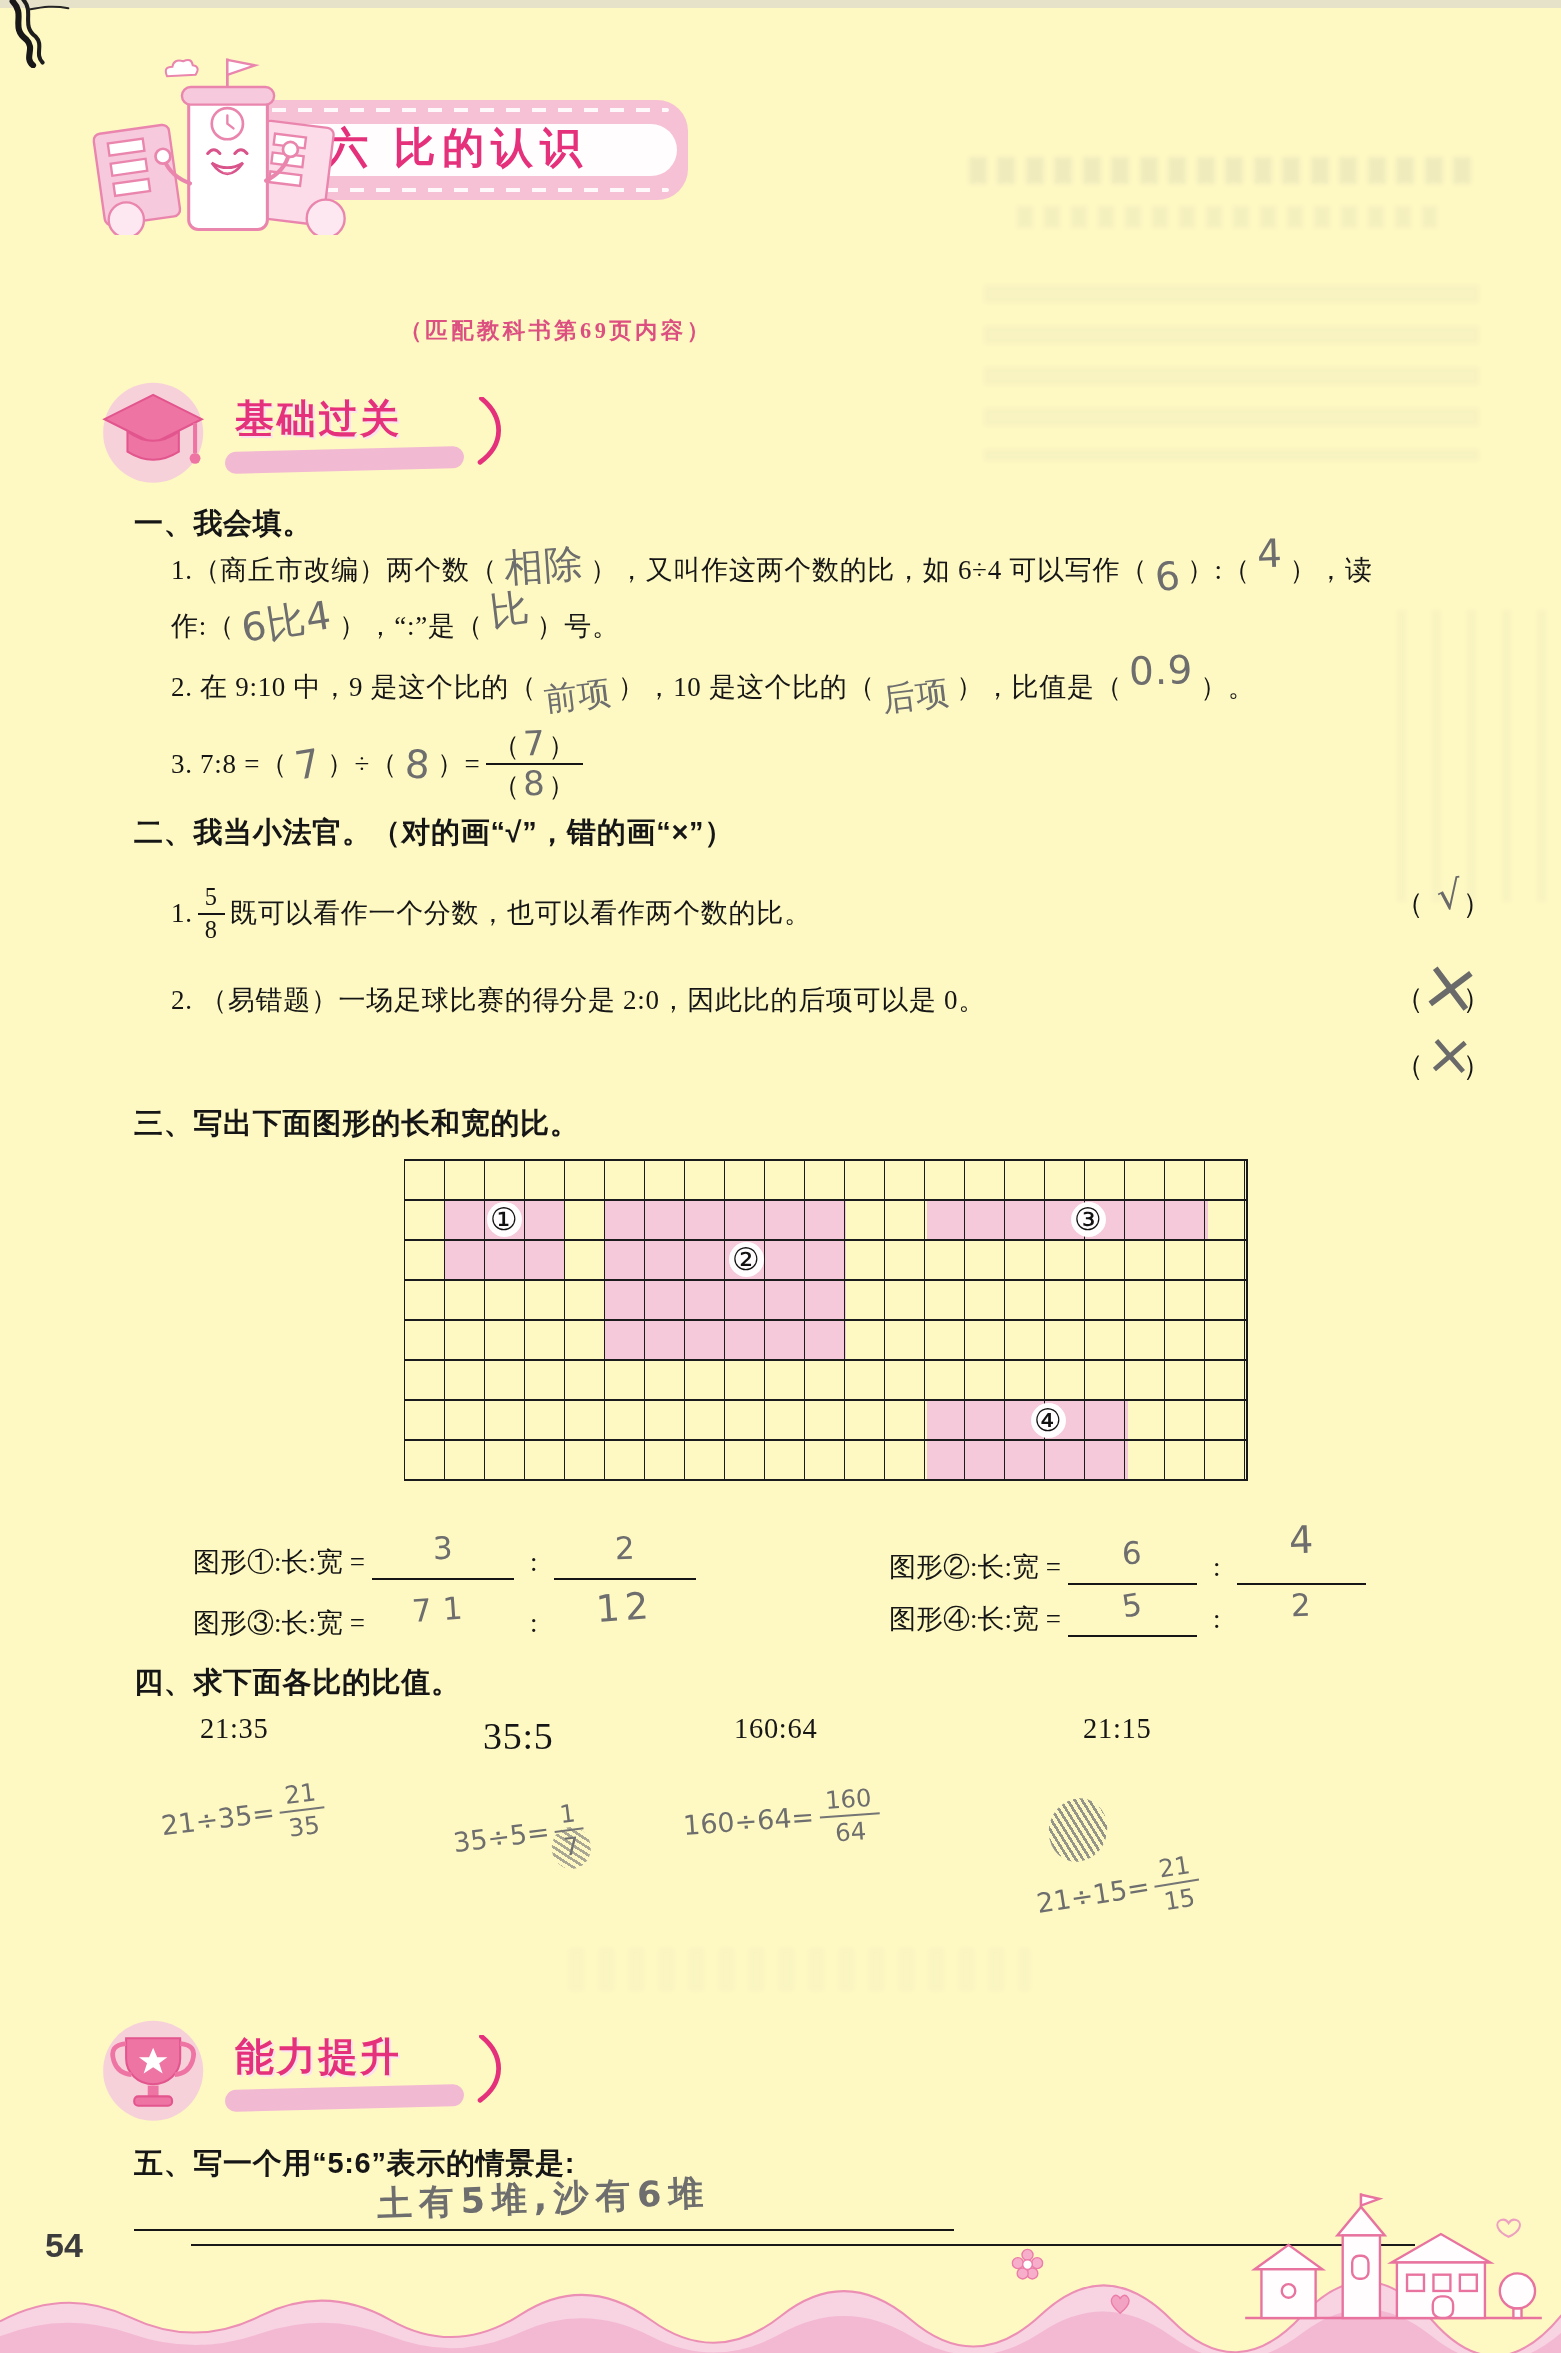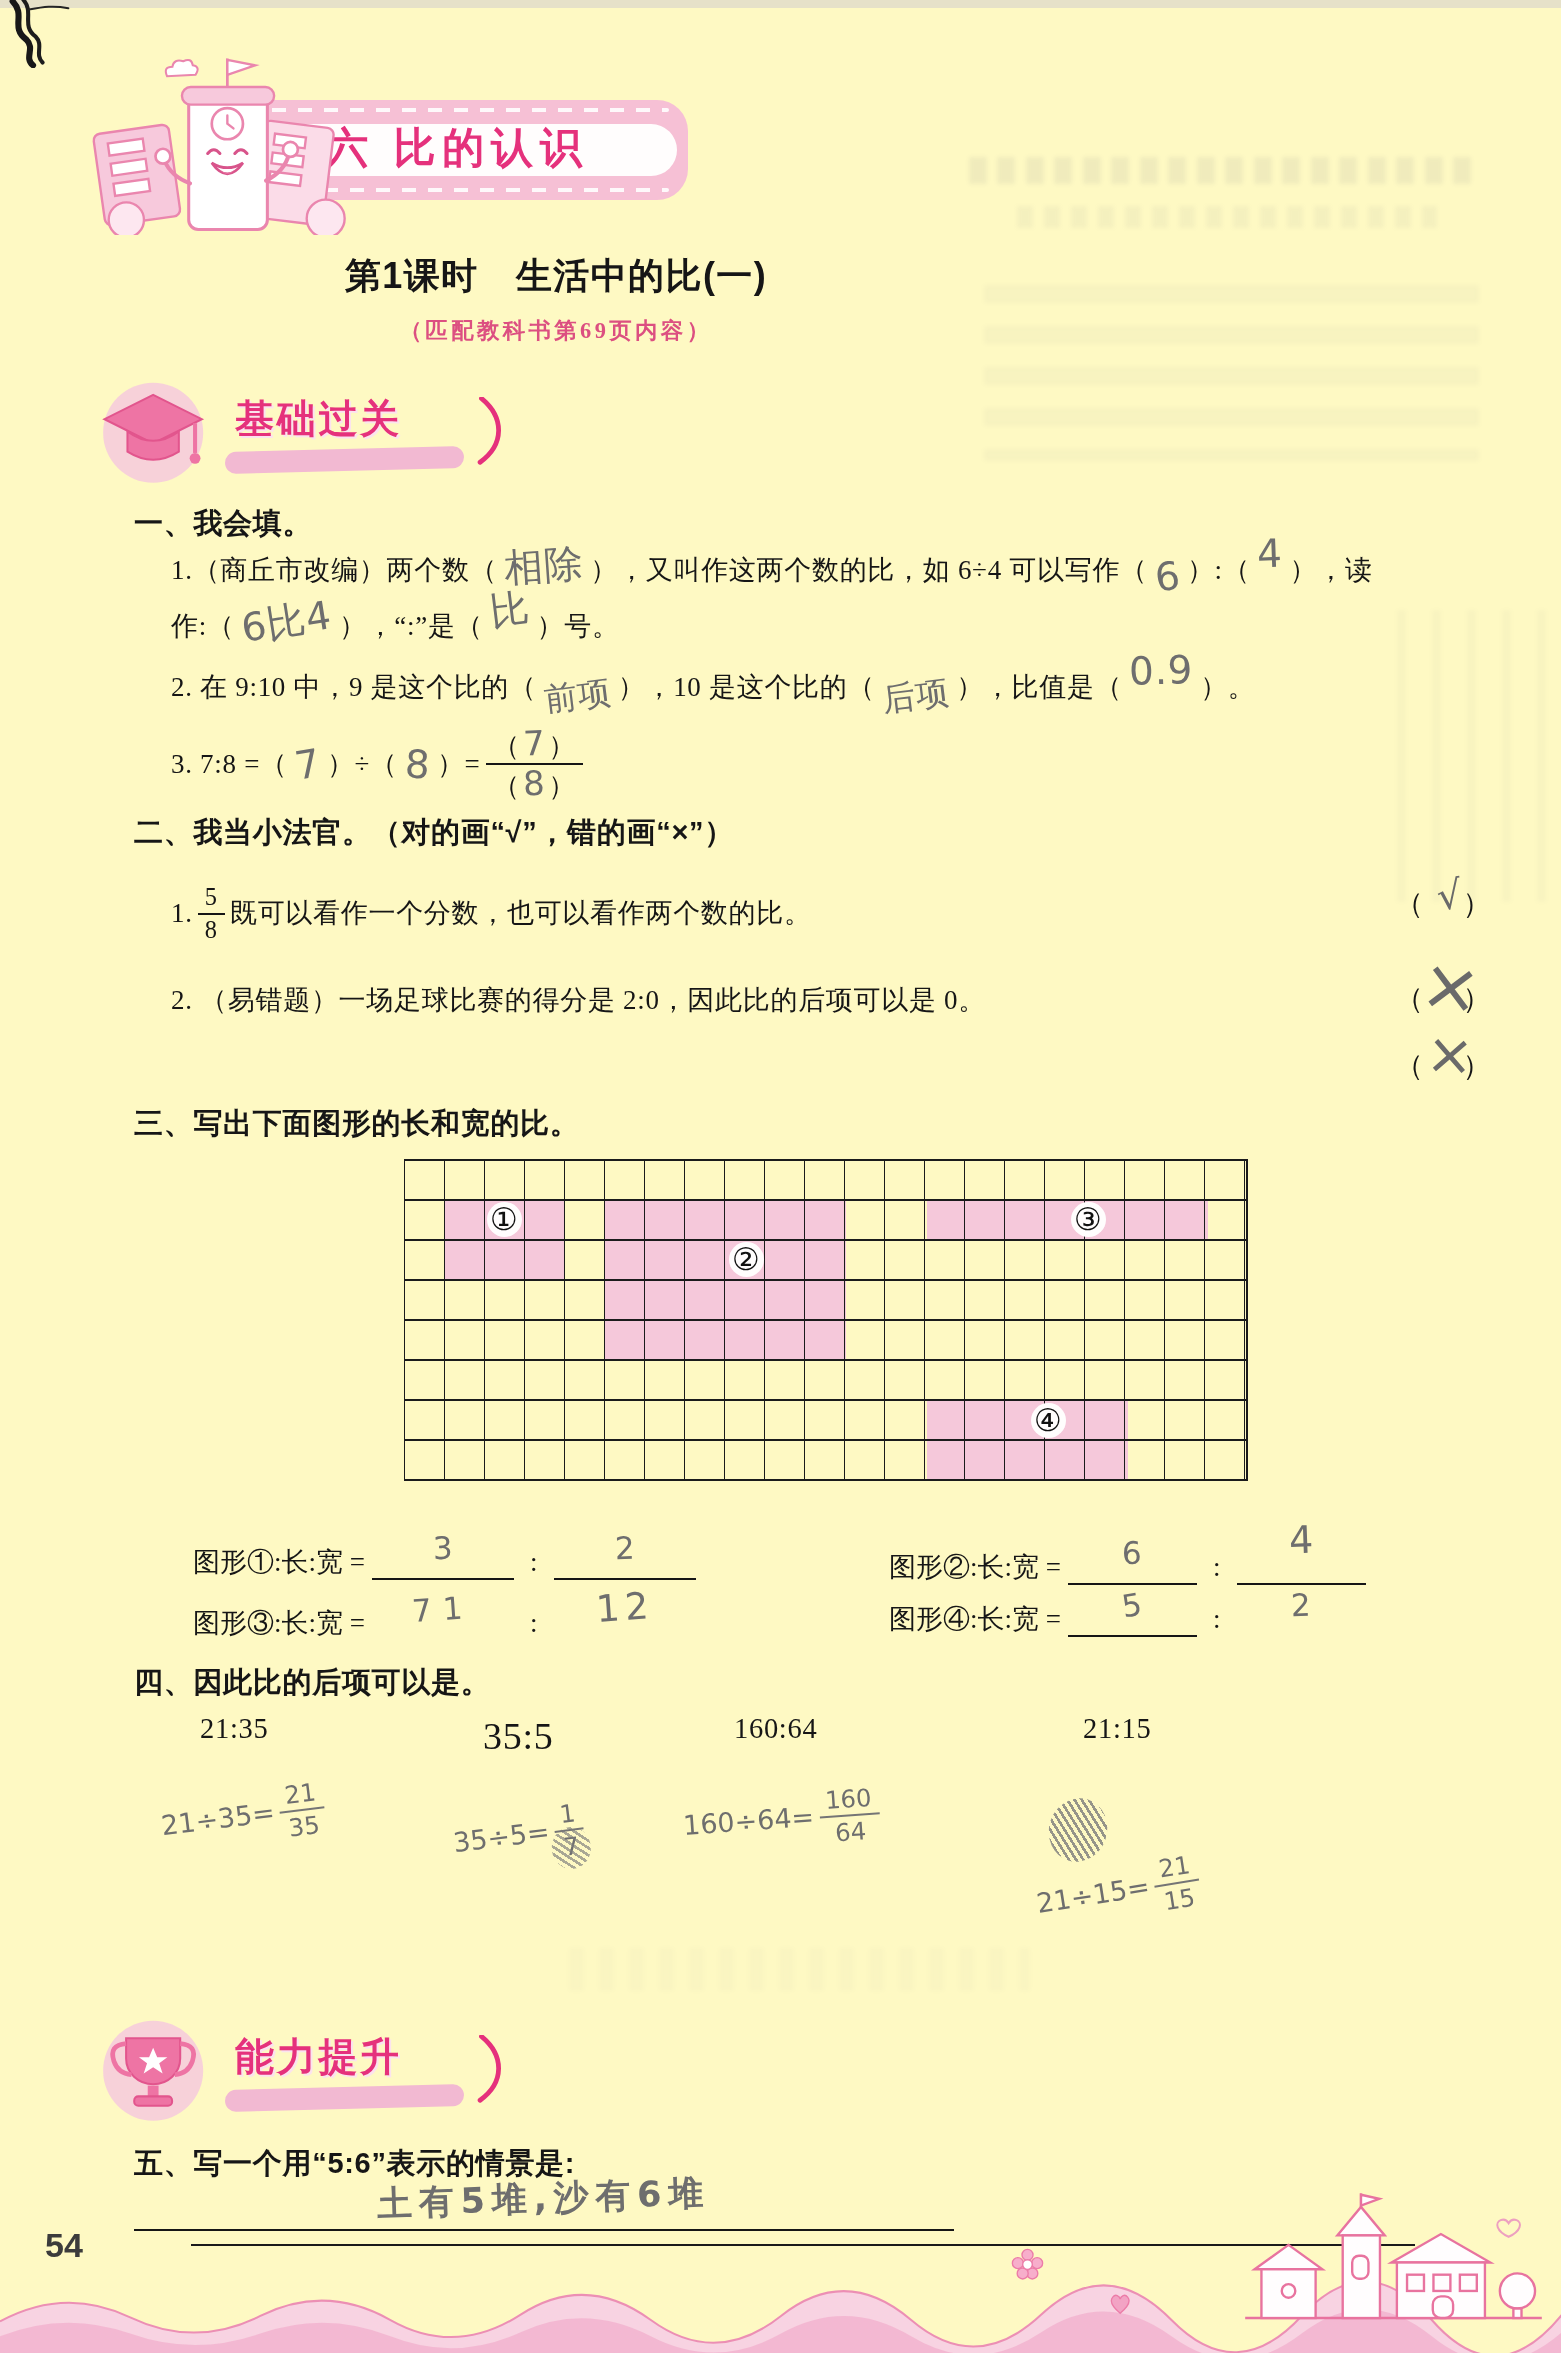--- a/index.html
+++ b/index.html
@@ -113,21 +113,20 @@
     <path d="M196,172 q11,10 22,0 q-11,12 -22,0 z" fill="#ef7fa8" stroke="none"></path>
     <path d="M152,192 q-28,-10 -38,-34" fill="none" stroke="#ea86ae" stroke-width="6" stroke-linecap="round"></path>
     <circle cx="112" cy="152" r="11" fill="#fff" stroke="#ea86ae" stroke-width="4"></circle>
     <path d="M264,188 q28,-14 34,-40" fill="none" stroke="#ea86ae" stroke-width="6" stroke-linecap="round"></path>
     <circle cx="300" cy="142" r="11" fill="#fff" stroke="#ea86ae" stroke-width="4"></circle>
     <circle cx="58" cy="246" r="26" fill="#fde7f0" stroke="#ea86ae" stroke-width="3.5"></circle>
     <circle cx="352" cy="244" r="28" fill="#fde7f0" stroke="#ea86ae" stroke-width="3.5"></circle>
     <path d="M118,34 q-6,-14 8,-14 q2,-12 16,-8 q12,-6 14,6 q12,2 4,14 z" fill="#fff" stroke="#ea86ae" stroke-width="3"></path>
   </svg>
 
-  <div class="abs title" style="left:312px;top:252px;width:488px;">第1课时　生活中的比(一)</div>
   <div class="abs subtitle" style="left:312px;top:315px;width:488px;">（匹配教科书第69页内容）</div>
 
   <svg class="abs" style="left:95px;top:377px;z-index:3;" width="119" height="110" viewBox="0 0 176 162">
     <circle cx="86" cy="82" r="74" fill="#f6cadd" opacity="0.85"></circle>
     <polygon points="86,26 158,62 86,98 14,62" fill="#ee74a4" stroke="#e2558d" stroke-width="3"></polygon>
     <path d="M48,80 q38,28 76,0 l0,30 q-38,24 -76,0 z" fill="#ee74a4" stroke="#e2558d" stroke-width="3"></path>
     <line x1="148" y1="68" x2="148" y2="112" stroke="#ee74a4" stroke-width="6"></line>
     <circle cx="148" cy="120" r="8" fill="#ee74a4"></circle>
   </svg>
   <div class="swash" style="left:225px;top:449px;width:239px;height:22px;"></div>
@@ -228,21 +227,21 @@
     <span style="margin:0 9.5px;">:</span>
     <span class="blank" style="width:142px;border-bottom:none;"><span class="hw rm4 hw-up" style="letter-spacing:5.4px;font-size:37px;">12</span></span>
   </div>
   <div class="ansrow" style="left:889px;top:1601px;">
     <span>图形④:长:宽 =</span>
     <span class="blank" style="width:129px;"><span class="hw rm9 hw-up">5</span></span>
     <span style="margin:0 9.5px;">:</span>
     <span class="blank" style="width:129px;border-bottom:none;"><span class="hw rm2 hw-up">2</span></span>
   </div>
 
-  <div class="line hd" style="left:134px;top:1661px;">四、因此比的后项可以是。</div>
+  <div class="line hd" style="left:134px;top:1661px;">四、求下面各比的比值。</div>
   <span class="line" style="left:200px;top:1708px;font-size:28.5px;">21:35</span>
   <span class="line" style="left:483px;top:1708px;font-size:38px;">35:5</span>
   <span class="line" style="left:734px;top:1708px;font-size:28.5px;">160:64</span>
   <span class="line" style="left:1083px;top:1708px;font-size:28.5px;">21:15</span>
 
   <div class="workline rm7" style="left:161px;top:1787px;">
     <span>21÷35=</span><span class="frac hfrac">
         <span class="fn">21</span>
         <span class="fd">35</span>
       </span>

